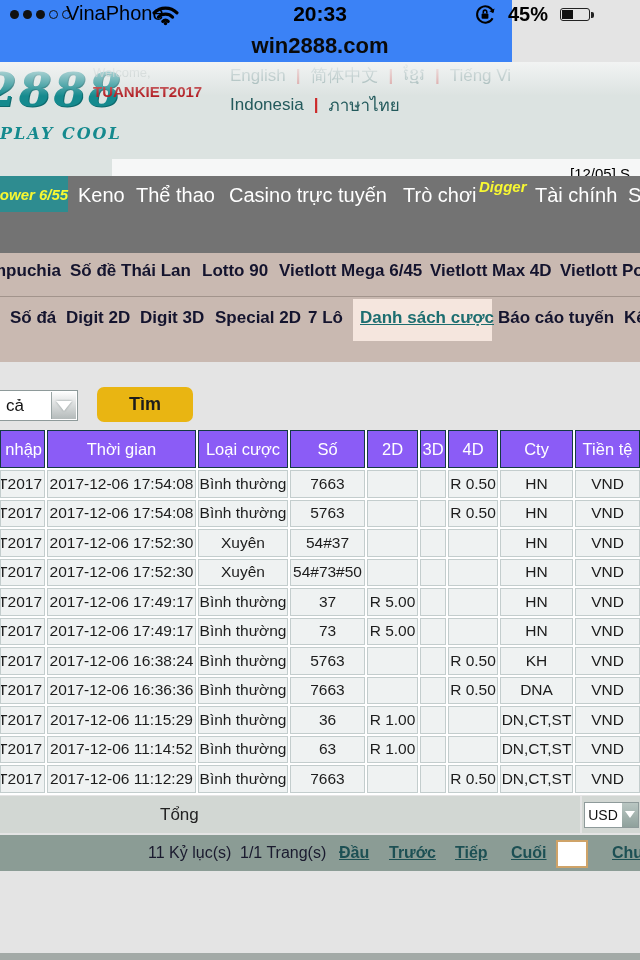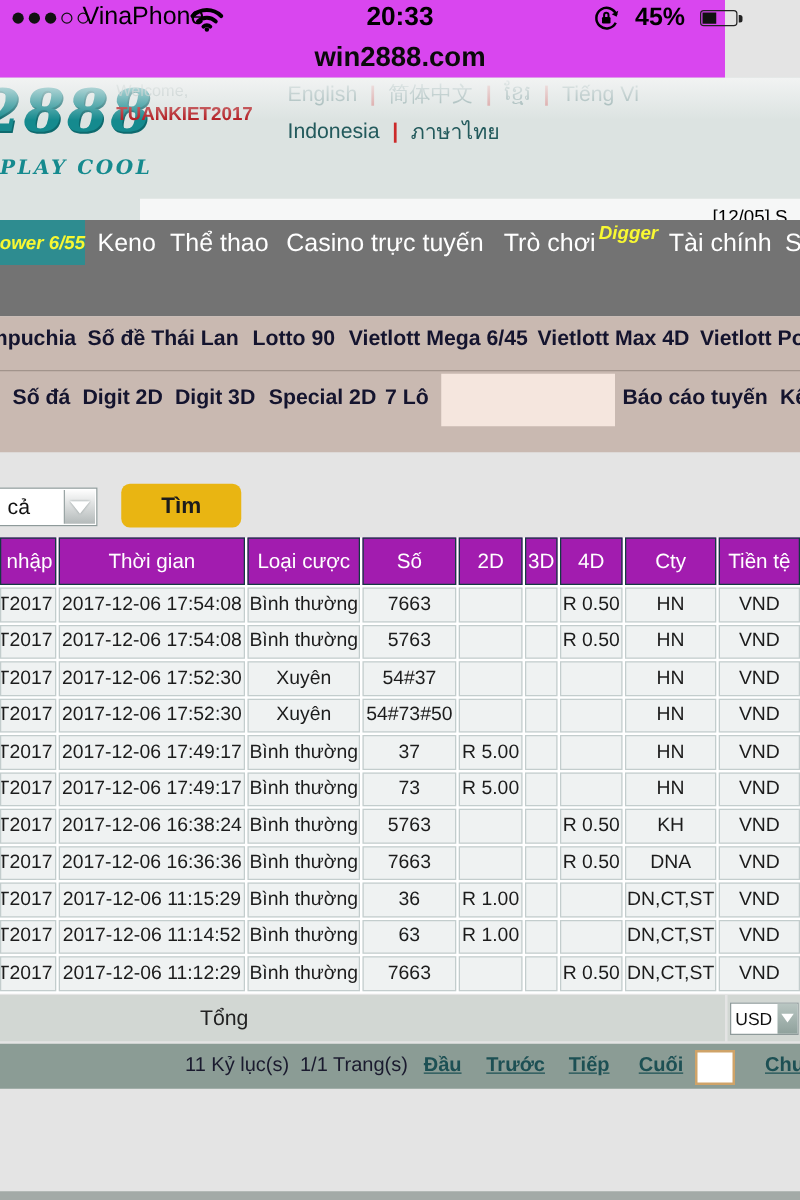--- a/index.html
+++ b/index.html
@@ -3,21 +3,21 @@
 <meta charset="utf-8">
 <style>
   html,body{margin:0;padding:0;}
   body{
     width:640px;height:960px;position:relative;overflow:hidden;
     font-family:"Liberation Sans","DejaVu Sans",sans-serif;
     background:#e4e4e4;
   }
   .abs{position:absolute;}
   
-  .topbar{top:0;left:0;width:580px;height:62px;background:#d946ef;z-index:50;}
+  .topbar{top:0;left:0;width:512px;height:62px;background:#3b82f6;z-index:50;}
   .sig-dots{left:10px;top:10px;display:flex;gap:4px;}
   .dot{width:9px;height:9px;border-radius:50%;}
   .dot.f{background:#111;}
   .dot.e{border:1.5px solid #111;box-sizing:border-box;background:transparent;}
   .carrier{left:66px;top:2px;font-size:20px;color:#000;}
   .wifi{left:152px;top:5px;}
   .clock{left:0;top:2px;width:640px;text-align:center;font-size:21px;font-weight:bold;color:#000;}
   .rotlock{left:474px;top:4px;}
   .battpct{left:508px;top:3px;font-size:20px;font-weight:600;color:#000;}
   .battery{left:560px;top:8px;display:flex;align-items:center;}
@@ -56,21 +56,21 @@
   .content{top:362px;left:0;width:640px;height:598px;background:#e4e4e4;overflow:hidden;}
   .filter-select{left:-30px;top:28px;width:108px;height:31px;background:#fff;border:1px solid #8e9a9a;box-sizing:border-box;}
   .filter-select .val{position:absolute;left:35px;top:0;line-height:29px;font-size:17px;color:#111;}
   .sel-arrow{position:absolute;right:1px;top:1px;bottom:1px;width:24px;background:linear-gradient(#fdfdfd,#b4baba);border-left:1px solid #9aa5a5;display:flex;align-items:center;justify-content:center;}
   .tri-big{width:0;height:0;border-left:8px solid transparent;border-right:8px solid transparent;border-top:10px solid #fff;filter:drop-shadow(0 0 1px #8a9595);}
   .btn-search{left:97px;top:25px;width:96px;height:35px;background:#e9b512;border:none;border-radius:7px;font-size:18px;font-weight:bold;color:#1c1c1c;font-family:inherit;cursor:pointer;}
   
   .grid{left:0;top:68px;width:640px;display:grid;
     grid-template-columns:45px 149px 90px 75px 51px 26px 50px 73px 65px;
     grid-template-rows:38px;grid-auto-rows:27.5px;gap:2px;background:#fff;padding-bottom:2px;}
-  .hcell{background:#a21caf;border:1px solid #143a42;color:#fff;font-size:16.5px;display:flex;align-items:center;justify-content:center;white-space:nowrap;overflow:hidden;}
+  .hcell{background:#8b5cf6;border:1px solid #143a42;color:#fff;font-size:16.5px;display:flex;align-items:center;justify-content:center;white-space:nowrap;overflow:hidden;}
   .hcell.col0{justify-content:flex-end;padding-right:2px;}
   .cell{background:#eff2f2;border:1px solid #c3cdcd;color:#1c1c1c;font-size:15.5px;display:flex;align-items:center;justify-content:center;white-space:nowrap;overflow:hidden;}
   .cell.col0{justify-content:flex-end;padding-right:2px;}
   .hcell,.cell{box-sizing:border-box;}
   
   .total-row{left:0;top:434px;width:640px;height:37px;}
   .total-main{position:absolute;left:0;top:0;width:580px;height:37px;background:#d2d7d3;}
   .total-side{position:absolute;left:582px;top:0;width:58px;height:37px;background:#d2d7d3;display:flex;align-items:center;justify-content:center;}
   .total-label{position:absolute;left:160px;top:0;line-height:37px;font-size:17px;color:#222;}
   .usd-select{width:55px;height:26px;background:#fff;border:1px solid #8e9a9a;box-sizing:border-box;display:flex;align-items:stretch;cursor:pointer;}
@@ -167,20 +167,21 @@
   <span class="sn1" style="left:279px">Vietlott Mega 6/45</span>
   <span class="sn1" style="left:430px">Vietlott Max 4D</span>
   <span class="sn1" style="left:560px">Vietlott Pow</span>
   <div class="abs sn-divider"></div>
   <div class="abs active-pill"></div>
   <span class="sn2" style="left:10px">Số đá</span>
   <span class="sn2" style="left:66px">Digit 2D</span>
   <span class="sn2" style="left:140px">Digit 3D</span>
   <span class="sn2" style="left:215px">Special 2D</span>
   <span class="sn2" style="left:308px">7 Lô</span>
+  <span class="sn2 active" style="left:360px">Danh sách cược</span>
   <span class="sn2" style="left:498px">Báo cáo tuyến</span>
   <span class="sn2" style="left:624px">Kết</span>
 </div>
 
 <div class="abs content">
 
   <div class="abs filter-select">
     <span class="val">cả</span>
     <span class="sel-arrow">
         <span class="tri-big"></span>

